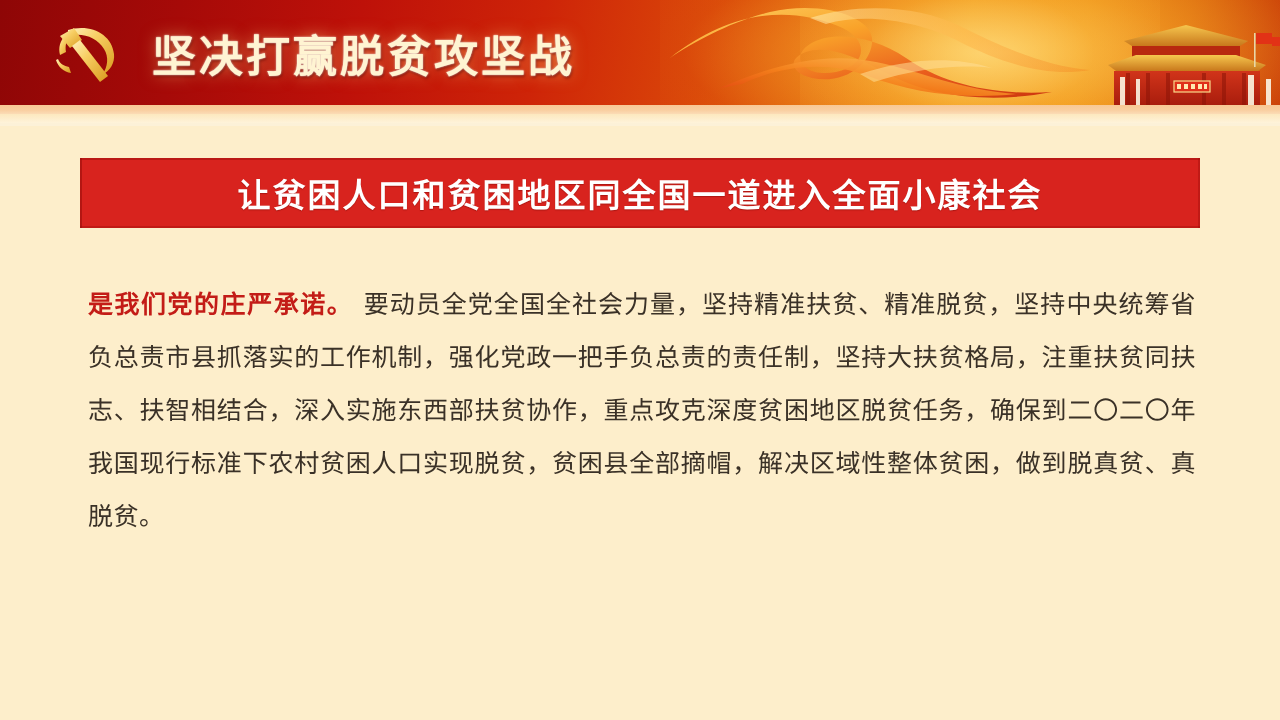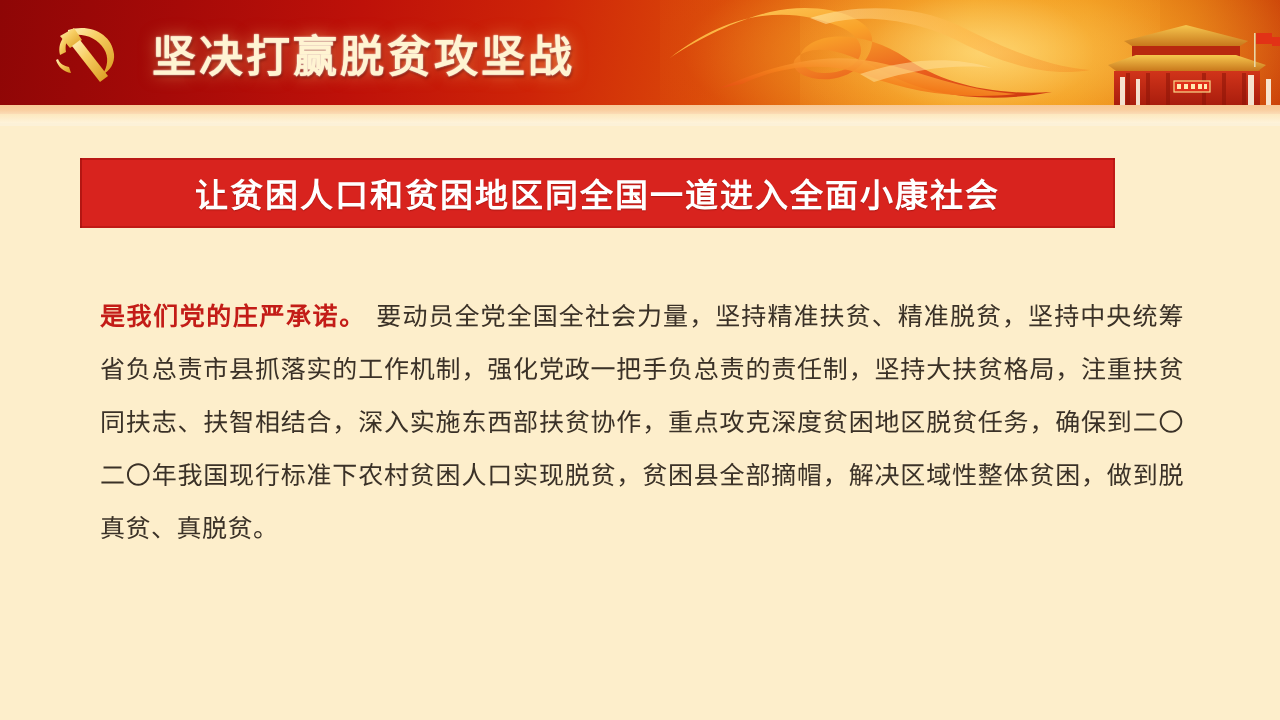--- a/index.html
+++ b/index.html
@@ -141,21 +141,21 @@
     width: 1280px;
     height: 3px;
     background: #FCF1D8;
   }
 
   
   .title-bar {
     position: absolute;
     left: 80px;
     top: 158px;
-    width: 1035px;
+    width: 1120px;
     height: 70px;
     background: #D8231E;
     box-sizing: border-box;
     display: flex;
     align-items: center;
     justify-content: center;
     box-shadow:
       inset 2px 0 0 rgba(150, 12, 10, 0.55),
       inset -2px 0 0 rgba(150, 12, 10, 0.35),
       inset 0 2px 0 rgba(150, 12, 10, 0.45),
@@ -171,21 +171,21 @@
   }
 
   
   .body-wrap {
     position: absolute;
     left: 88px;
     top: 278px;
     width: 1108px;
   }
   .para {
-    margin: 12px;
+    margin: 0;
     font-size: 25px;
     line-height: 53px;
     color: #3A3127;
     text-align: justify;
     text-justify: inter-ideograph;
     letter-spacing: 0.5px;
   }
   .lead {
     color: #C31C17;
     font-weight: bold;

